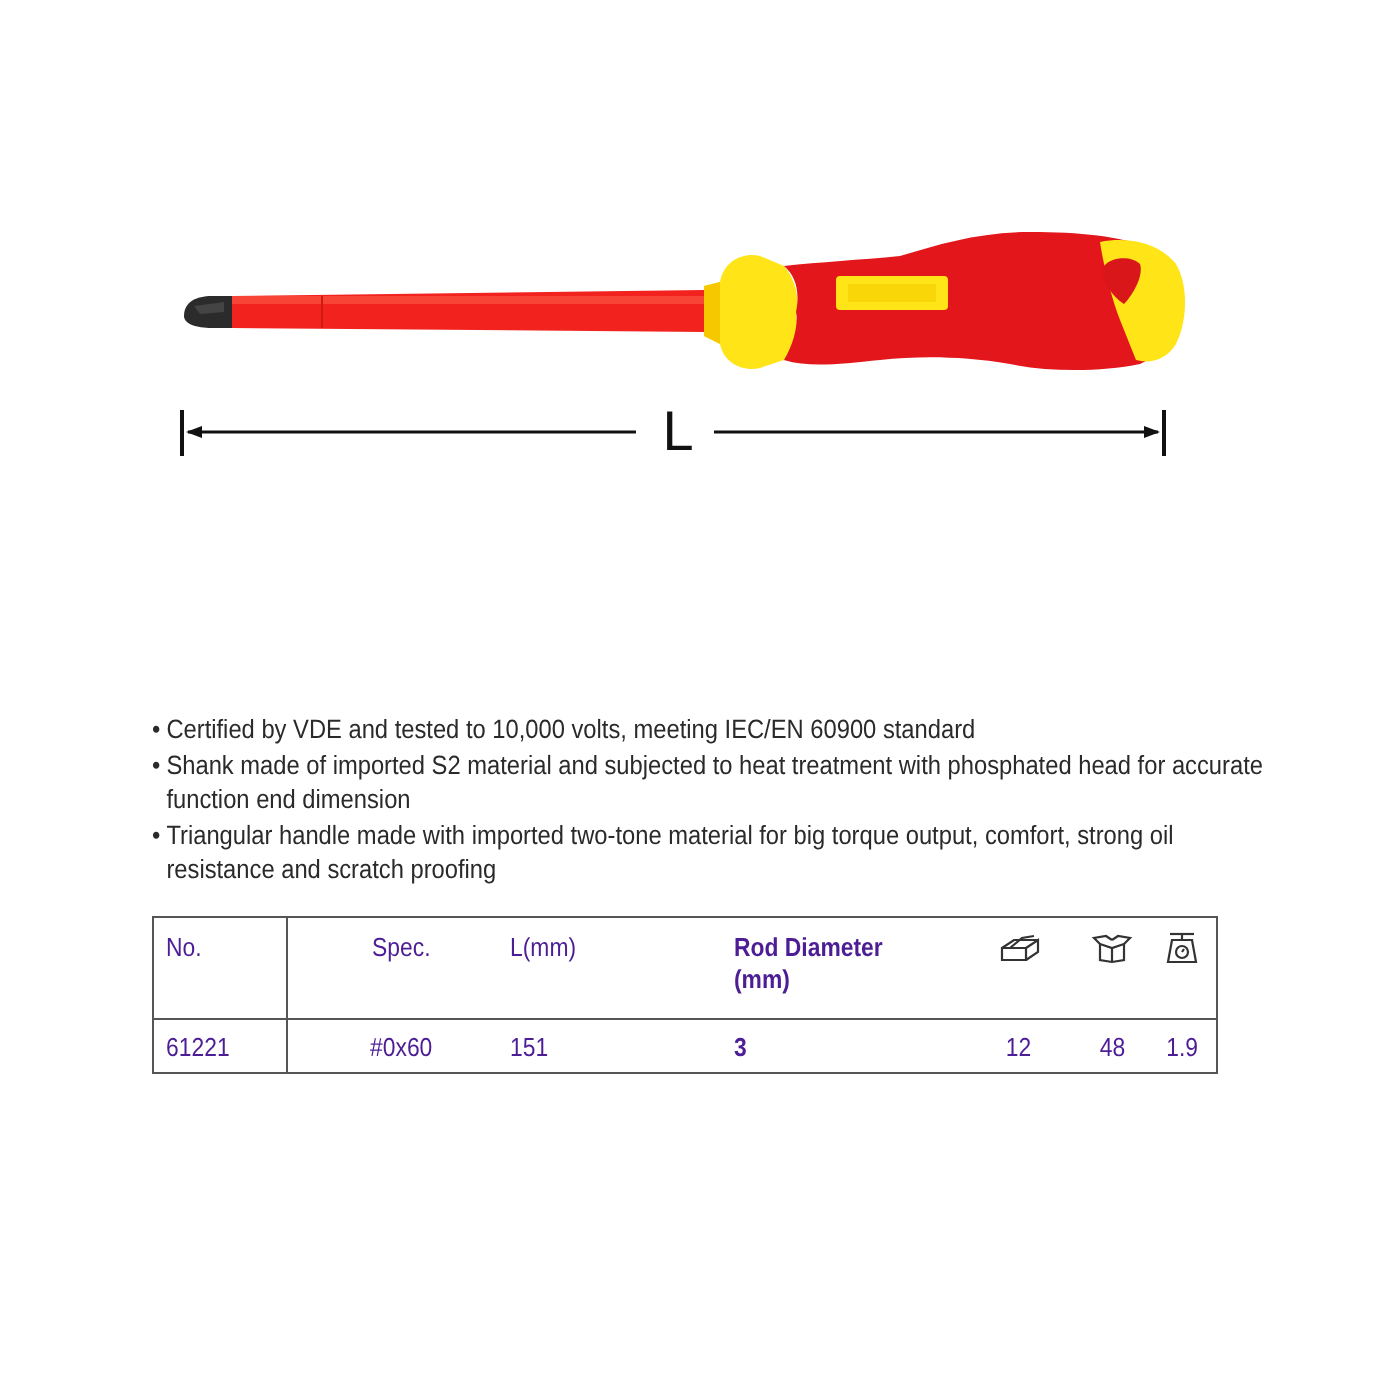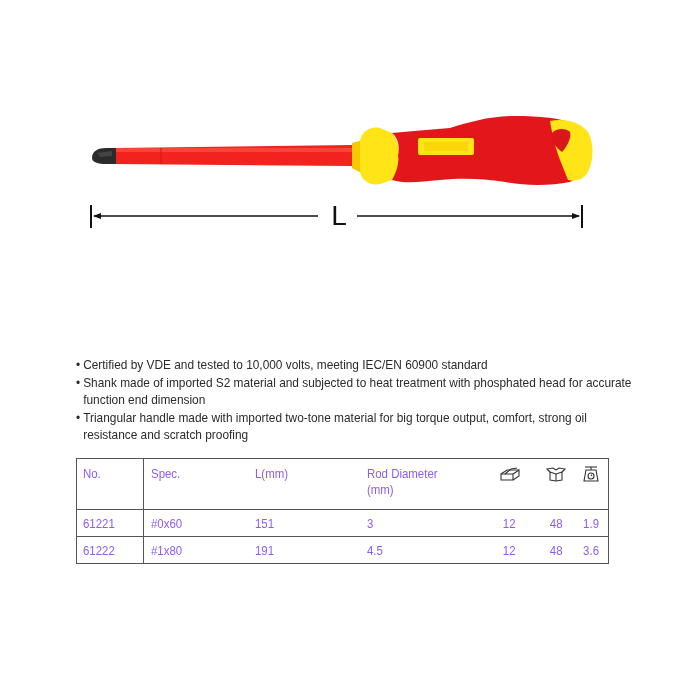--- a/index.html
+++ b/index.html
@@ -23,35 +23,35 @@
       font-size: 13.2px; line-height: 17.5px; color: #2a2a2a;
       transform: scaleX(0.9); transform-origin: left top;
       width: 620px;
     }
     .features li { position: relative; padding-left: 8px; }
     .features li .bullet { position: absolute; left: 0; top: 0; }
 
     .spec-table {
       position: absolute; left: 76px; top: 458px;
       width: 533px; border-collapse: collapse;
-      font-size: 13px; color: #8b5cf6;
+      font-size: 13px; color: #4c1d95;
       border: 1px solid #555;
     }
     .spec-table th, .spec-table td {
       text-align: left; font-weight: normal; padding: 0; vertical-align: middle;
       border-bottom: 1px solid #555;
     }
     .spec-table thead th {
       height: 43px; vertical-align: top; padding-top: 7px; line-height: 16px;
     }
     .spec-table tbody td { height: 26px; }
     .spec-table .c-no { width: 60px; padding-left: 6px; border-right: 1px solid #555; }
-    .spec-table .c-spec { width: 104px; padding-left: 7px; }
+    .spec-table .c-spec { width: 104px; padding-left: 7px; text-align: center; }
     .spec-table .c-len { width: 112px; }
-    .spec-table .c-rod { width: 120px; }
+    .spec-table .c-rod { width: 120px; font-weight: bold; }
     .spec-table .c-inner { width: 45px; text-align: center; }
     .spec-table .c-outer { width: 48px; text-align: center; }
     .spec-table .c-weight { text-align: center; padding-right: 6px; }
     .spec-table td.c-inner, .spec-table td.c-outer, .spec-table td.c-weight { text-align: center; }
     .txt { display: inline-block; transform: scaleX(0.88); transform-origin: left center; white-space: nowrap; }
     .c-inner .txt, .c-outer .txt, .c-weight .txt { transform-origin: center center; }
     .hdr-icon { display: inline-block; width: 22px; height: 16px; }
   </style>
 </head>
 <body>
@@ -135,23 +135,14 @@
   <tbody>
     <tr>
       <td class="c-no"><span class="txt">61221</span></td>
       <td class="c-spec"><span class="txt">#0x60</span></td>
       <td class="c-len"><span class="txt">151</span></td>
       <td class="c-rod"><span class="txt">3</span></td>
       <td class="c-inner"><span class="txt">12</span></td>
       <td class="c-outer"><span class="txt">48</span></td>
       <td class="c-weight"><span class="txt">1.9</span></td>
     </tr>
-    <tr>
-      <td class="c-no"><span class="txt">61222</span></td>
-      <td class="c-spec"><span class="txt">#1x80</span></td>
-      <td class="c-len"><span class="txt">191</span></td>
-      <td class="c-rod"><span class="txt">4.5</span></td>
-      <td class="c-inner"><span class="txt">12</span></td>
-      <td class="c-outer"><span class="txt">48</span></td>
-      <td class="c-weight"><span class="txt">3.6</span></td>
-    </tr>
   </tbody>
 </table>
 
 </body></html>

